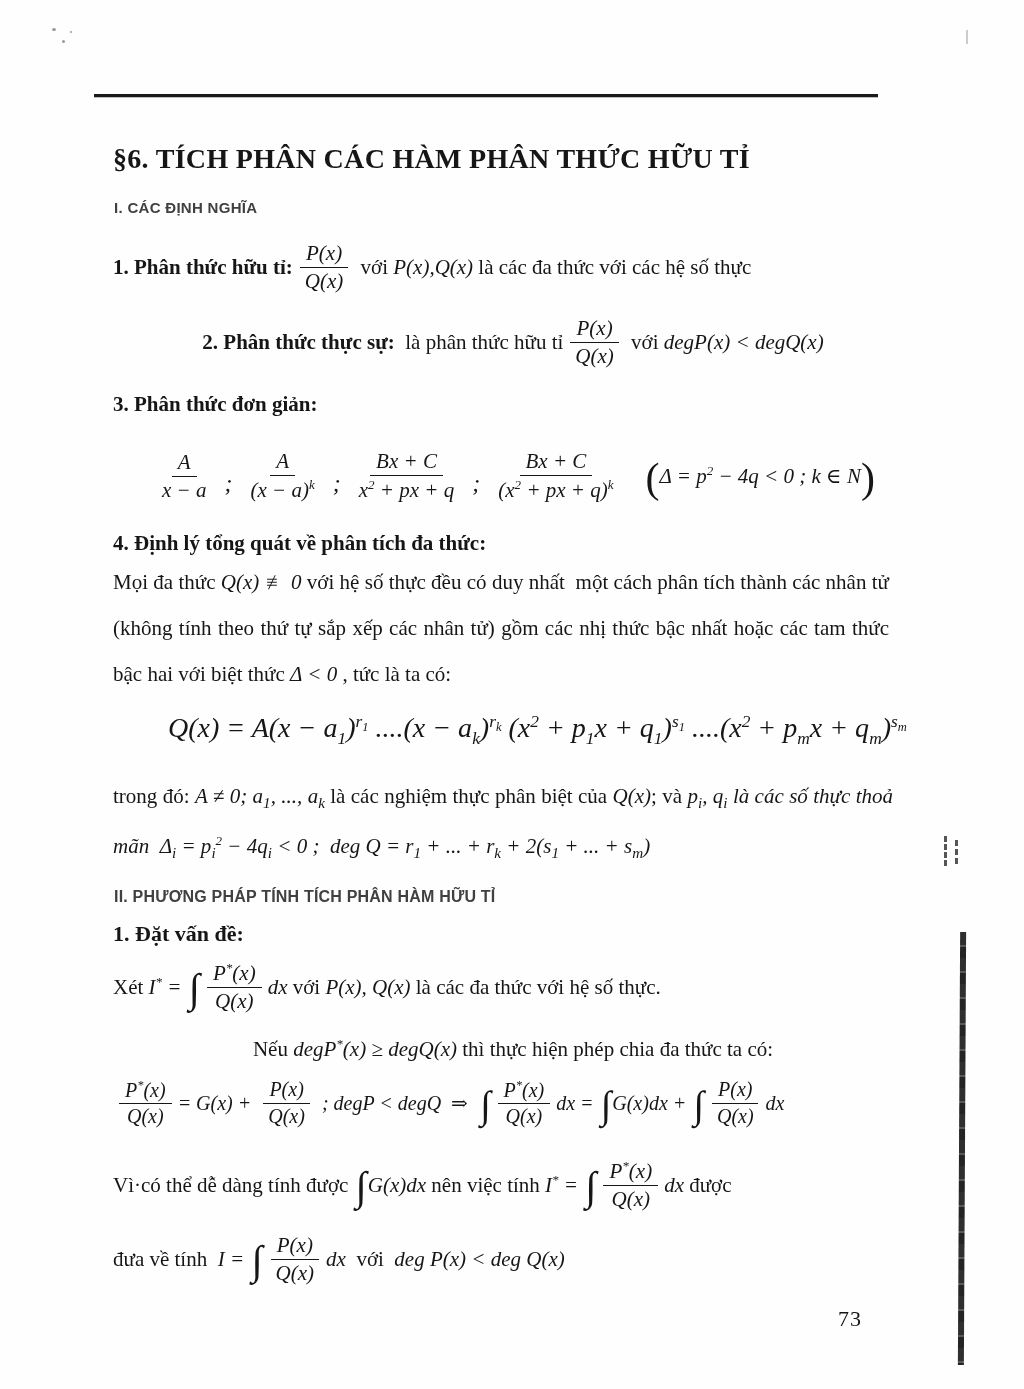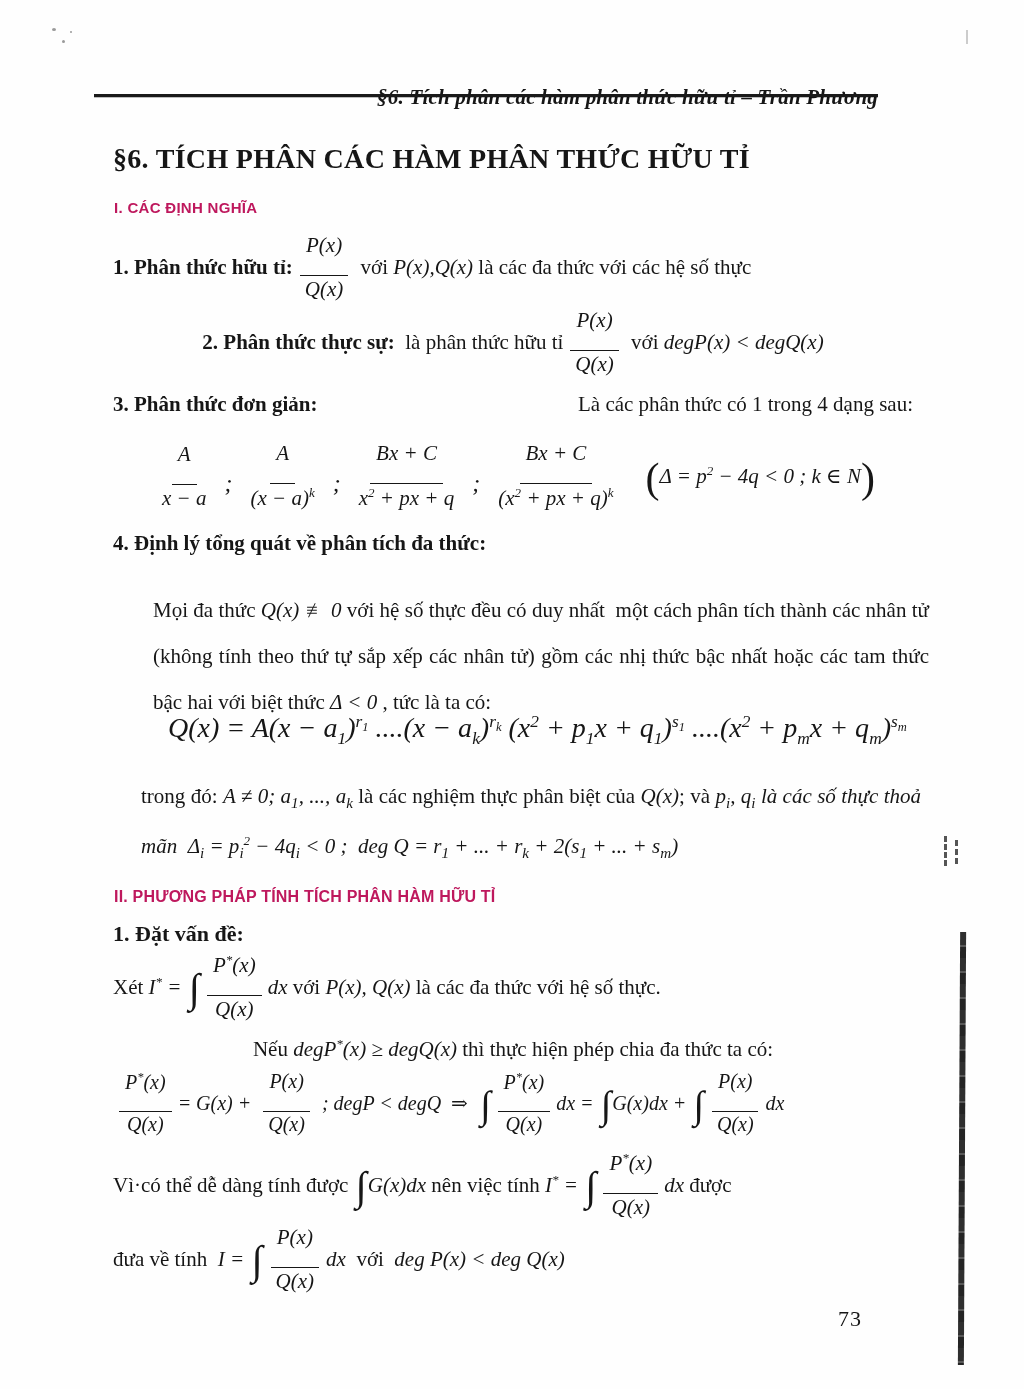--- a/index.html
+++ b/index.html
@@ -12,46 +12,46 @@
   .running-header{
     left:113px;top:60px;width:765px;text-align:right;
     font-weight:700;font-style:italic;font-size:21px;letter-spacing:.2px;
     white-space:pre-wrap;
   }
   .header-rule{left:94px;top:94px;width:784px;height:3px;background:#1a1a1a;
     box-shadow:0 1px 0 rgba(0,0,0,.25);}
   .page-title{left:113px;top:143px;width:770px;text-align:left;
     font-weight:700;font-size:28px;letter-spacing:.3px;white-space:nowrap;}
   .sans-heading{font-family:"Liberation Sans","DejaVu Sans",sans-serif;
-    font-weight:700;color:#be185d;}
+    font-weight:700;color:#404040;}
   .sec1-heading{left:114px;top:199px;font-size:15px;letter-spacing:.3px;}
   .sec2-heading{left:114px;top:888px;font-size:16px;letter-spacing:.2px;}
   .mrow{display:flex;align-items:center;white-space:pre-wrap;font-size:21px;}
   .def1{left:113px;top:232px;width:800px;min-height:70px;}
   .def2{left:113px;top:307px;width:800px;min-height:70px;justify-content:center;}
   .def3{left:113px;top:392px;width:800px;justify-content:space-between;}
   .forms{left:150px;top:430px;width:830px;min-height:92px;}
   .def4-heading{left:113px;top:531px;font-size:21px;font-weight:700;}
   .para{font-size:21px;white-space:pre-wrap;text-align:justify;}
-  .para1{left:113px;top:588px;width:776px;line-height:2.18;margin-left:40px;}
+  .para1{left:113px;top:560px;width:776px;line-height:2.18;}
   .qfact{left:168px;top:712px;font-size:28px;white-space:pre-wrap;}
-  .where{left:113px;top:772px;width:780px;line-height:2.35;margin-left:28px;}
+  .where{left:113px;top:772px;width:780px;line-height:2.35;}
   .dvd-label{left:113px;top:921px;font-size:22px;font-weight:700;}
   .xet{left:113px;top:950px;width:800px;min-height:74px;}
   .neu{left:113px;top:1036px;width:800px;font-size:21px;white-space:pre-wrap;text-align:center;}
   .division{left:113px;top:1064px;width:800px;min-height:78px;font-size:20px;}
   .vi{left:113px;top:1148px;width:800px;min-height:74px;}
   .dua{left:113px;top:1222px;width:800px;min-height:74px;}
   .page-number{left:838px;top:1306px;font-size:22px;letter-spacing:1px;}
   b.lbl{font-weight:700;}
   
   .frac{display:inline-flex;flex-direction:column;align-items:center;
     text-align:center;font-style:italic;line-height:1.18;margin:0 6px;
     vertical-align:middle;}
-  .frac .fn{padding:0 6px 17px;border-bottom:1.7px solid #161616;white-space:pre;}
+  .frac .fn{padding:0 6px 1px;border-bottom:1.7px solid #161616;white-space:pre;}
   .frac .fd{padding:1px 6px 0;white-space:pre;}
   
   .m-it{font-style:italic;}
   .m-sup{font-size:.62em;vertical-align:super;font-style:italic;}
   .m-sub{font-size:.62em;vertical-align:sub;font-style:italic;}
   .m-ssub{font-size:.72em;vertical-align:sub;font-style:italic;}
   .m-int{font-size:1.95em;line-height:0;vertical-align:middle;font-style:normal;
     margin:0 1px 0 2px;}
   .m-bigp{font-size:2.0em;line-height:0;vertical-align:middle;font-style:normal;
     font-weight:300;}
@@ -68,23 +68,20 @@
 </head>
 <body>
 
 <div class="page">
 
   <div class="speck" style="left:52px;top:28px;width:4px;height:3px;"></div>
   <div class="speck" style="left:62px;top:40px;width:3px;height:3px;"></div>
   <div class="speck" style="left:70px;top:31px;width:2px;height:2px;"></div>
   <div class="speck" style="left:966px;top:30px;width:2px;height:14px;border-radius:0;opacity:.5;"></div>
 
-  <div class="abs running-header">
-    <span>§6. Tích phân các hàm phân thức hữu tỉ – Trần Phương</span>
-  </div>
   <div class="abs header-rule"></div>
 
   <div class="abs page-title">§6. TÍCH PHÂN CÁC HÀM PHÂN THỨC HỮU TỈ</div>
 
   <div class="abs sans-heading sec1-heading">I. CÁC ĐỊNH NGHĨA</div>
 
   <div class="abs mrow def1">
     <b class="lbl">1. Phân thức hữu tỉ:</b>
     <span class="frac">
       <span class="fn">P(x)</span>
@@ -101,21 +98,20 @@
     <span class="frac">
       <span class="fn">P(x)</span>
       <span class="fd">Q(x)</span>
     </span>
     <span> với </span>
     <span class="m-it">degP(x) &lt; degQ(x)</span>
   </div>
 
   <div class="abs mrow def3">
     <b class="lbl">3. Phân thức đơn giản:</b>
-    <span>  Là các phân thức có 1 trong 4 dạng sau:</span>
   </div>
 
   <div class="abs mrow forms">
     <span class="frac">
       <span class="fn">A</span>
       <span class="fd">x − a</span>
     </span>
     <span class="form-sep">;</span>
     <span class="frac">
       <span class="fn">A</span>

